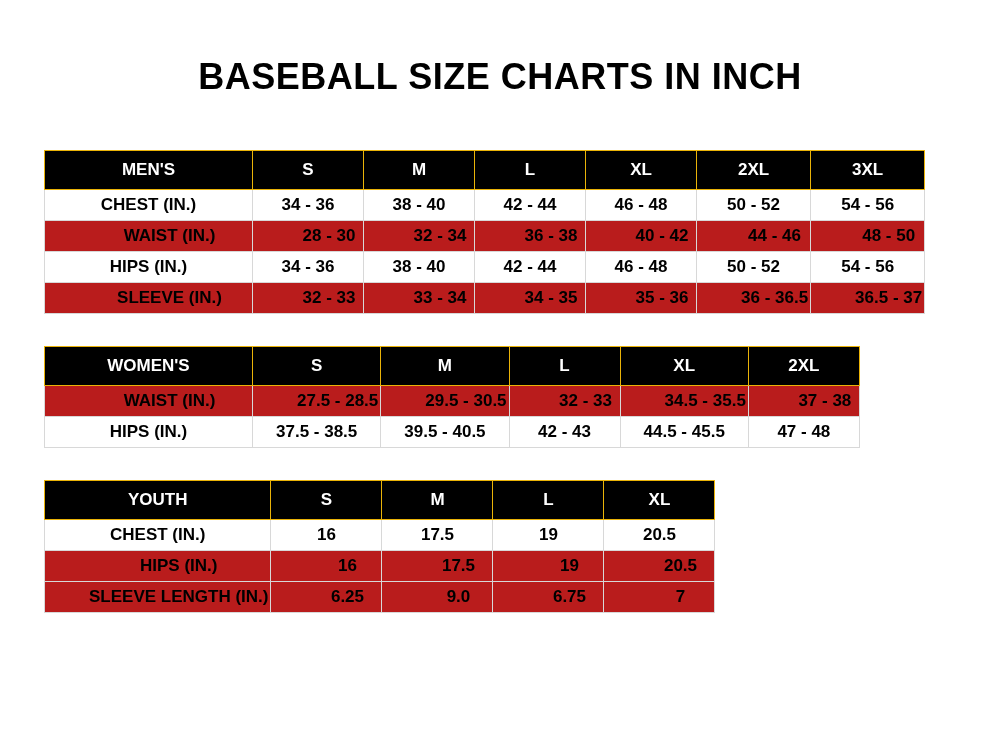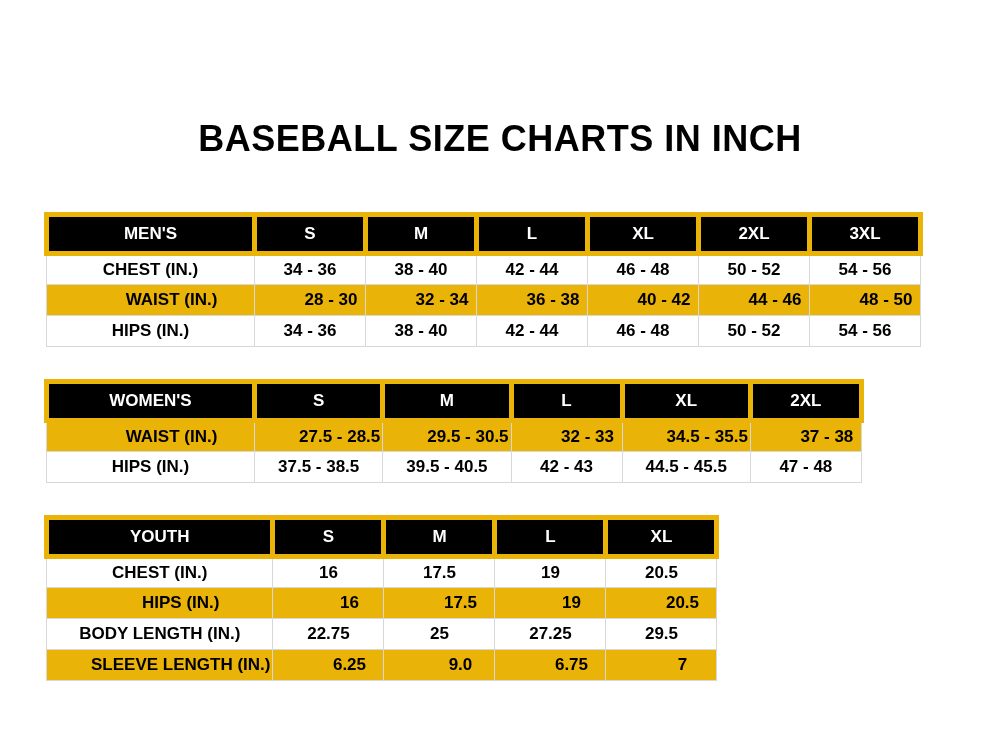--- a/index.html
+++ b/index.html
@@ -19,21 +19,21 @@
     width: 1000px;
     height: 752px;
     box-sizing: border-box;
   }
   .title {
     text-align: center;
     font-size: 36px;
     font-weight: bold;
     letter-spacing: 0.5px;
     margin: 0;
-    padding-top: 118px;
+    padding-top: 56px;
     color: #000000;
   }
   .tables {
     padding: 0 44px;
     margin-top: 52px;
   }
   table.size-table {
     border-collapse: collapse;
     table-layout: fixed;
     margin-bottom: 32px;
@@ -46,26 +46,26 @@
     font-size: 17px;
     height: 31px;
     padding: 0 2px;
     box-sizing: border-box;
     white-space: nowrap;
     background: #ffffff;
   }
   table.size-table thead th {
     background: #000000;
     color: #ffffff;
-    border: 5px solid #eab308;
+    border: 1px solid #eab308;
     font-size: 17px;
     height: 39px;
   }
   table.size-table tbody tr.alt td {
-    background: #eab308;
+    background: #b91c1c;
     padding-left: 44px;
   }
   .row-label {
     font-size: 17px;
     margin-top: 38px;
   }
   
   #table-mens col.c0 { width: 208px; }
   #table-mens col.cx { width: 111px; }
 
@@ -126,20 +126,29 @@
         </tr>
         <tr>
           <td class="row-label">HIPS (IN.)</td>
           <td>34 - 36</td>
           <td>38 - 40</td>
           <td>42 - 44</td>
           <td>46 - 48</td>
           <td>50 - 52</td>
           <td>54 - 56</td>
         </tr>
+        <tr class="alt">
+          <td class="row-label">SLEEVE (IN.)</td>
+          <td>32 - 33</td>
+          <td>33 - 34</td>
+          <td>34 - 35</td>
+          <td>35 - 36</td>
+          <td>36 - 36.5</td>
+          <td>36.5 - 37</td>
+        </tr>
       </tbody>
     </table>
 
     <table class="size-table" id="table-womens">
       <colgroup>
         <col class="c0">
           <col class="cx">
           <col class="cx">
           <col class="cx">
           <col class="cx">
@@ -200,27 +209,20 @@
           <td>19</td>
           <td>20.5</td>
         </tr>
         <tr class="alt">
           <td class="row-label">HIPS (IN.)</td>
           <td>16</td>
           <td>17.5</td>
           <td>19</td>
           <td>20.5</td>
         </tr>
-        <tr>
-          <td class="row-label">BODY LENGTH (IN.)</td>
-          <td>22.75</td>
-          <td>25</td>
-          <td>27.25</td>
-          <td>29.5</td>
-        </tr>
         <tr class="alt">
           <td class="row-label">SLEEVE LENGTH (IN.)</td>
           <td>6.25</td>
           <td>9.0</td>
           <td>6.75</td>
           <td>7</td>
         </tr>
       </tbody>
     </table>
 

